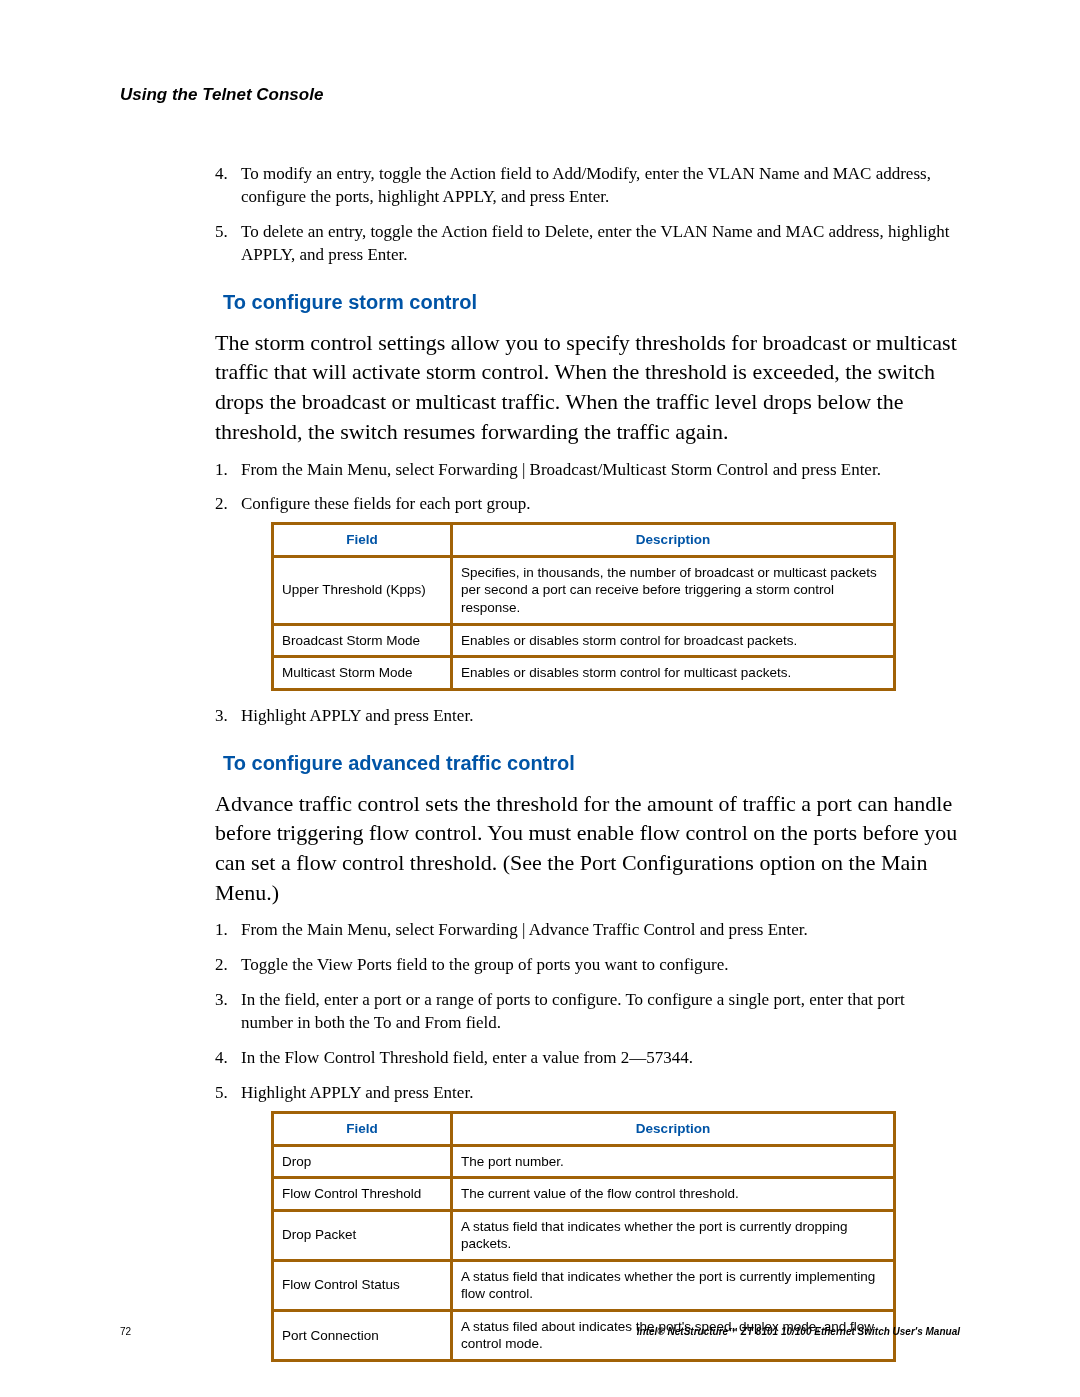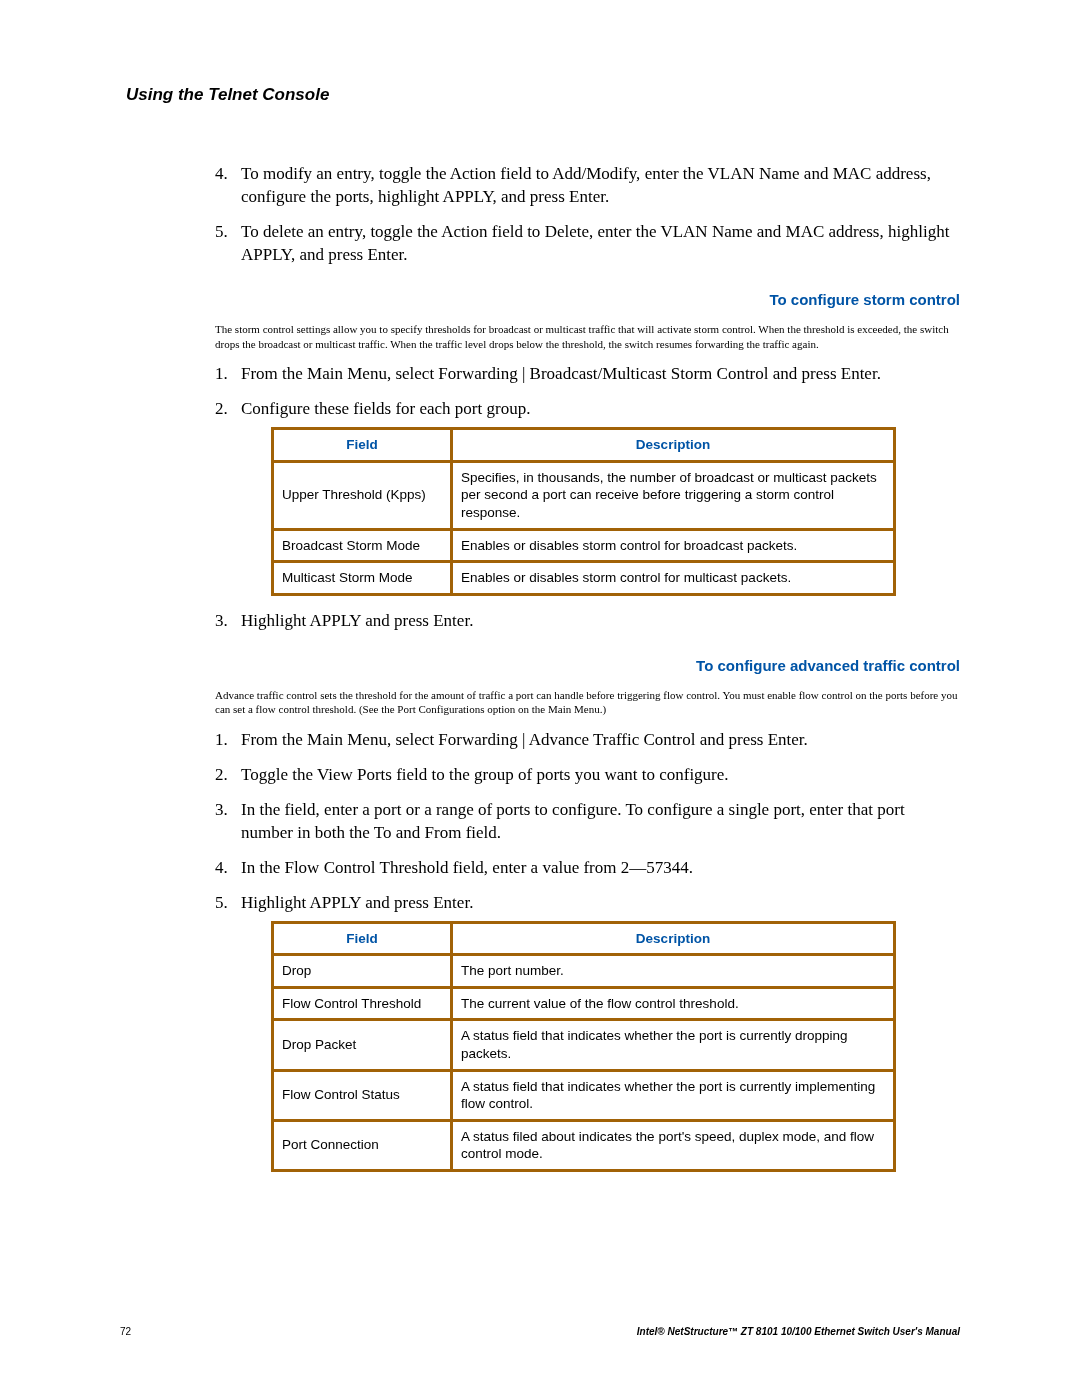--- a/index.html
+++ b/index.html
@@ -15,21 +15,20 @@
     position: relative;
     box-sizing: border-box;
     padding: 85px 120px 60px 120px;
   }
   .running-head {
     font-family: Arial, Helvetica, sans-serif;
     font-weight: bold;
     font-style: italic;
     font-size: 17px;
     margin-bottom: 58px;
-    margin-left: 6px;
   }
   .body-col {
     margin-left: 95px;
   }
   ol.num {
     list-style: none;
     padding: 0;
     margin: 0 0 18px 0;
   }
   ol.num > li {
@@ -41,26 +40,25 @@
   }
   ol.num > li .marker {
     position: absolute;
     left: 0;
     top: 0;
   }
   .h2 {
     font-family: Arial, Helvetica, sans-serif;
     font-weight: bold;
     color: #0054a6;
-    font-size: 15px;
-    margin: 24px 0 14px 0;
-    text-align: right;
+    font-size: 20px;
+    margin: 24px 0 14px 8px;
   }
   p.para {
-    font-size: 11px;
+    font-size: 22px;
     line-height: 1.35;
     margin: 0 0 12px 0;
   }
   table.desc {
     border-collapse: collapse;
     width: 625px;
     margin: 6px 0 14px 30px;
     font-family: Arial, Helvetica, sans-serif;
     font-size: 13.5px;
   }

